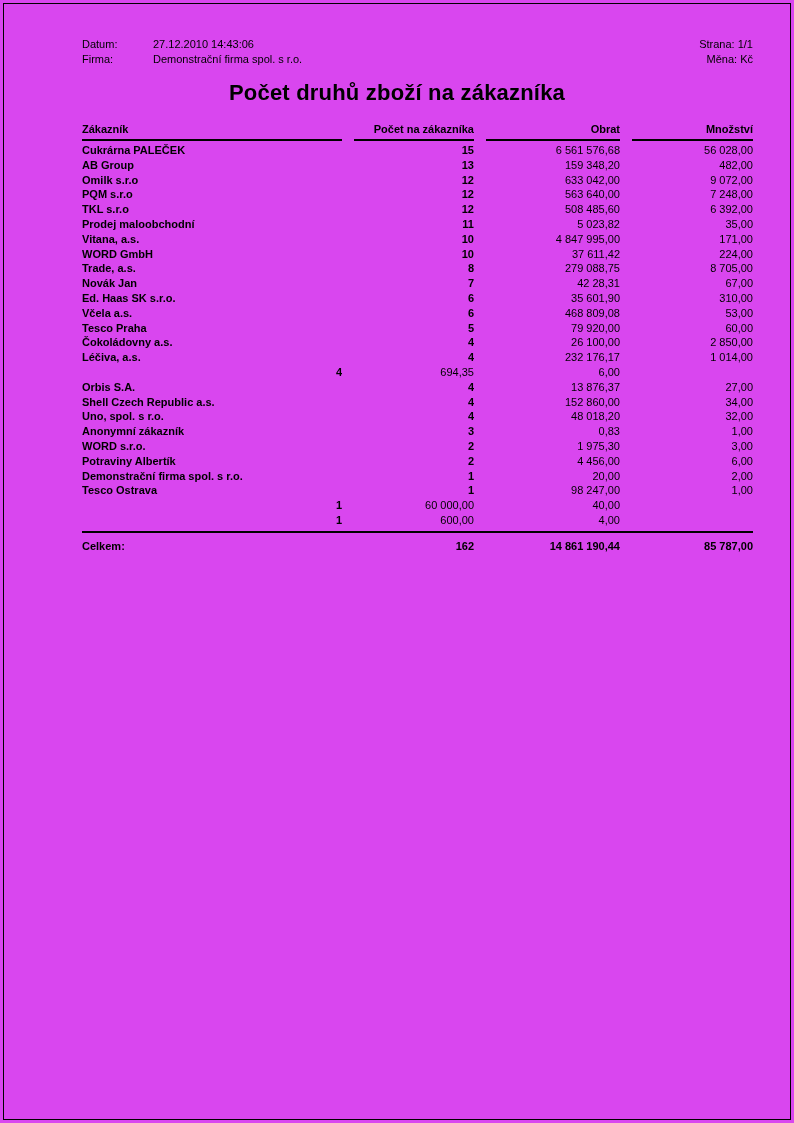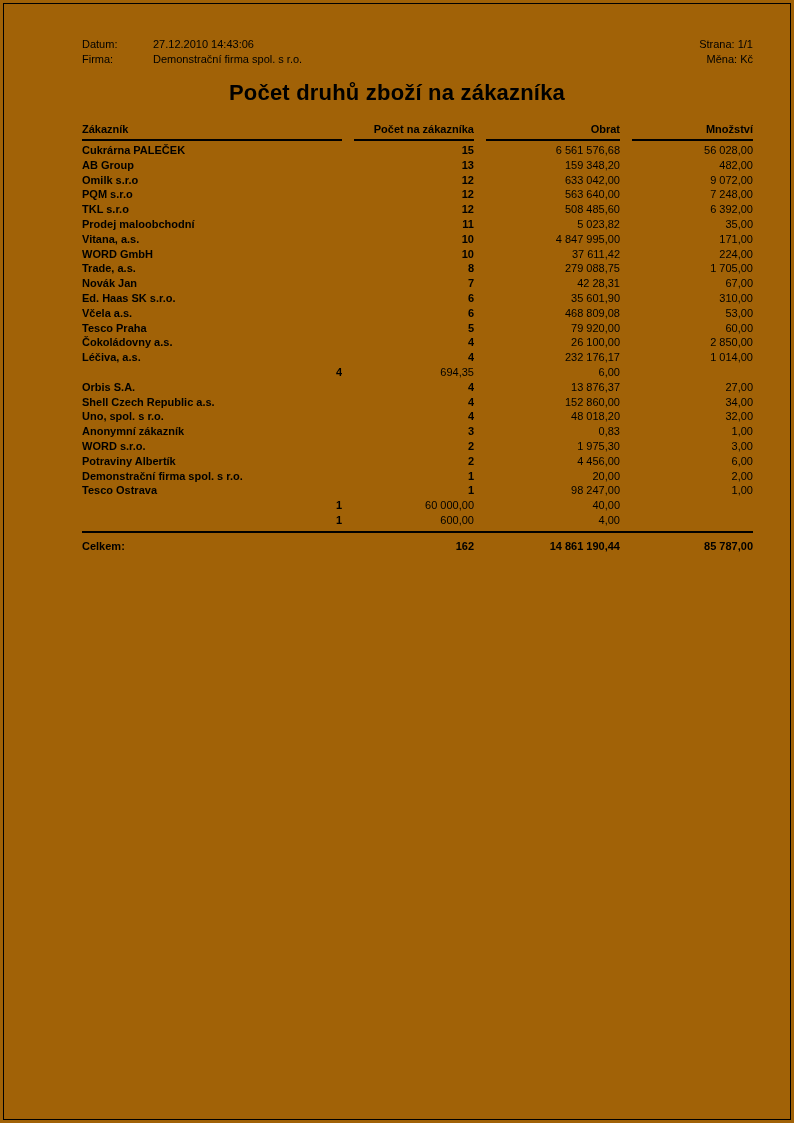--- a/index.html
+++ b/index.html
@@ -1,20 +1,20 @@
 <!DOCTYPE html>
 <html><head>
 <meta charset="utf-8">
 <style>
   html, body { margin: 0; padding: 0; background: #ffffff; }
   .page {
     position: relative;
     width: 794px;
     height: 1123px;
-    background: #a16207;
+    background: #d946ef;
     color: #000000;
     font-family: "Liberation Sans", "DejaVu Sans", sans-serif;
     overflow: hidden;
     box-sizing: border-box;
   }
   .frame {
     position: absolute;
     inset: 3px;
     border: 1px solid #000000;
     pointer-events: none;
@@ -161,21 +161,21 @@
     <div class="cell c-name">WORD GmbH</div>
     <div class="cell c-num c-count">10</div>
     <div class="cell c-num">37 611,42</div>
     <div class="cell c-num">224,00</div>
   </div>
 
   <div class="trow">
     <div class="cell c-name">Trade, a.s.</div>
     <div class="cell c-num c-count">8</div>
     <div class="cell c-num">279 088,75</div>
-    <div class="cell c-num">1 705,00</div>
+    <div class="cell c-num">8 705,00</div>
   </div>
 
   <div class="trow">
     <div class="cell c-name">Novák Jan</div>
     <div class="cell c-num c-count">7</div>
     <div class="cell c-num">42 28,31</div>
     <div class="cell c-num">67,00</div>
   </div>
 
   <div class="trow">

